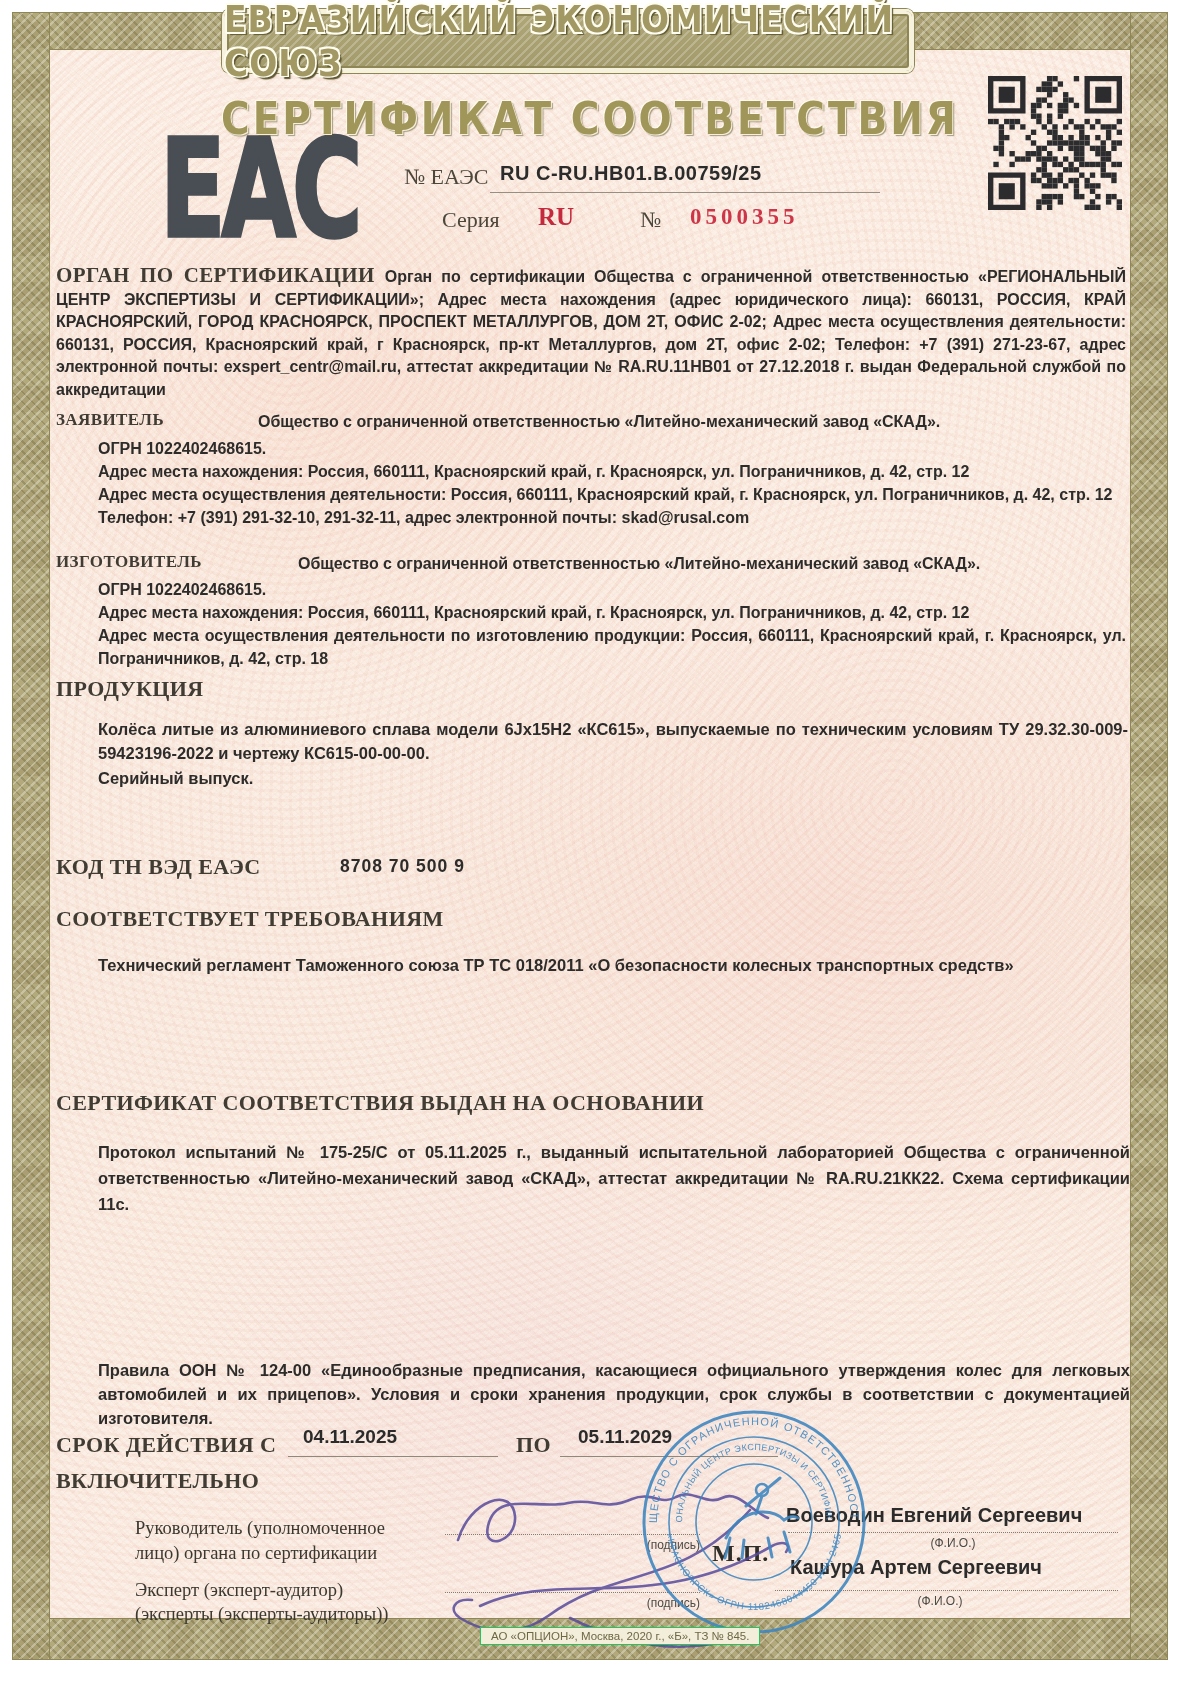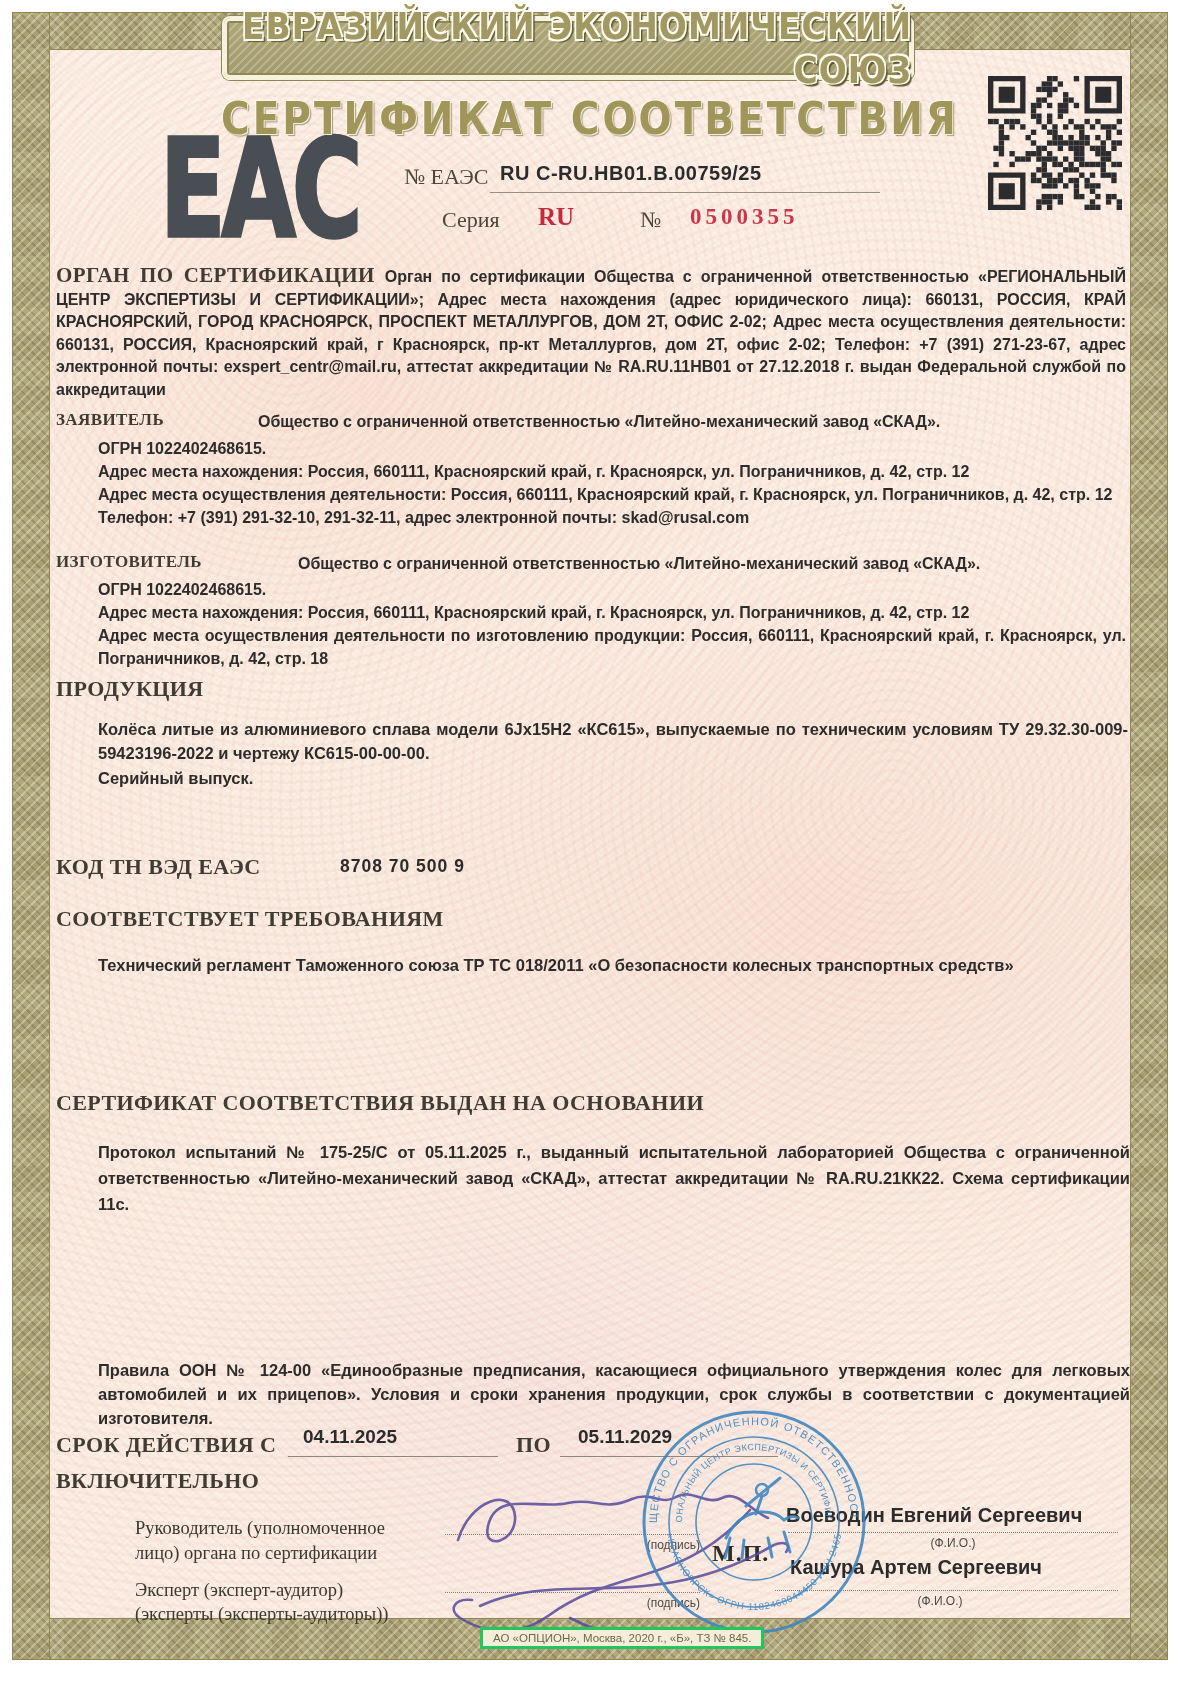--- a/index.html
+++ b/index.html
@@ -27,27 +27,27 @@
     background:
       repeating-linear-gradient(135deg, rgba(255,255,255,.30) 0 2px, rgba(255,255,255,0) 2px 7px),
       repeating-linear-gradient(45deg, rgba(93,86,45,.28) 0 2px, rgba(93,86,45,0) 2px 7px),
       repeating-linear-gradient(0deg,#a99f72 0 26px,#b2a97c 26px 52px);
     box-shadow:inset 0 0 0 1px #8f8655;}
   #band-top{left:12px;top:12px;width:1156px;height:38px;}
   #band-bottom{left:12px;top:1618px;width:1156px;height:42px;}
   #band-left{left:12px;top:12px;width:38px;height:1648px;}
   #band-right{left:1130px;top:12px;width:38px;height:1648px;}
   
-  .banner{position:absolute;left:222px;top:16px;width:688px;height:60px;border-radius:8px;
+  .banner{position:absolute;left:222px;top:9px;width:688px;height:60px;border-radius:8px;
     background:
       repeating-linear-gradient(135deg, rgba(255,255,255,.22) 0 2px, transparent 2px 6px),
       linear-gradient(180deg,#b0a778,#a39a6c);
     border:2px solid #f7f2dd;
     box-shadow:inset 0 0 0 3px #f7f2dd, inset 0 0 0 5px #8f8655, 0 0 0 1px #8f8655;
-    display:flex;align-items:center;justify-content:center;text-align:right;}
+    display:flex;align-items:center;justify-content:center;}
   .banner-text{font-family:"DejaVu Sans",sans-serif;font-weight:bold;font-size:33px;letter-spacing:1px;
     color:#a29864;transform:scaleY(1.12);
     text-shadow:-1.5px -1.5px 0 #fffdf0,1.5px -1.5px 0 #fffdf0,-1.5px 1.5px 0 #fffdf0,
                 1.5px 1.5px 0 #fffdf0, 3px 3px 1px #5f5831;}
   
   .eac{position:absolute;left:160px;top:110px;width:150px;height:160px;
     font-family:"DejaVu Sans",sans-serif;font-weight:bold;font-size:96px;letter-spacing:-4px;
     color:#494e54;-webkit-text-stroke:2.5px #494e54;transform:scaleY(1.42);transform-origin:top left;}
   #qr{position:absolute;left:988px;top:76px;width:134px;height:134px;}
   .doc-title{position:absolute;left:0;top:96px;width:1180px;text-align:center;
@@ -112,21 +112,21 @@
   #fioline1{left:788px;top:1532px;width:330px;}
   #fioline2{left:775px;top:1590px;width:343px;}
   .fio-caption{position:absolute;width:330px;text-align:center;font-size:12px;color:#4c4a45;}
   #fiocap1{left:788px;top:1536px;} #fiocap2{left:775px;top:1594px;}
   #mp{position:absolute;left:712px;top:1540px;font-family:"Liberation Serif",serif;font-weight:bold;
       font-size:24px;color:#2f2d28;letter-spacing:1px;}
   #signature-svg{position:absolute;left:420px;top:1448px;width:400px;height:215px;}
   #stamp{position:absolute;left:638px;top:1406px;width:232px;height:232px;opacity:.88;}
   
   #imprint{position:absolute;left:480px;top:1627px;padding:2px 10px;background:#f3eeda;
-    border:3px solid #22c55e;font-size:11.5px;color:#6e6746;white-space:nowrap;}
+    border:1px solid #22c55e;font-size:11.5px;color:#6e6746;white-space:nowrap;}
 </style>
 </head>
 <body>
 
 <div class="page">
 
   <div class="paper"></div>
   <div class="band" id="band-top"></div>
   <div class="band" id="band-bottom"></div>
   <div class="band left" id="band-left"></div>

